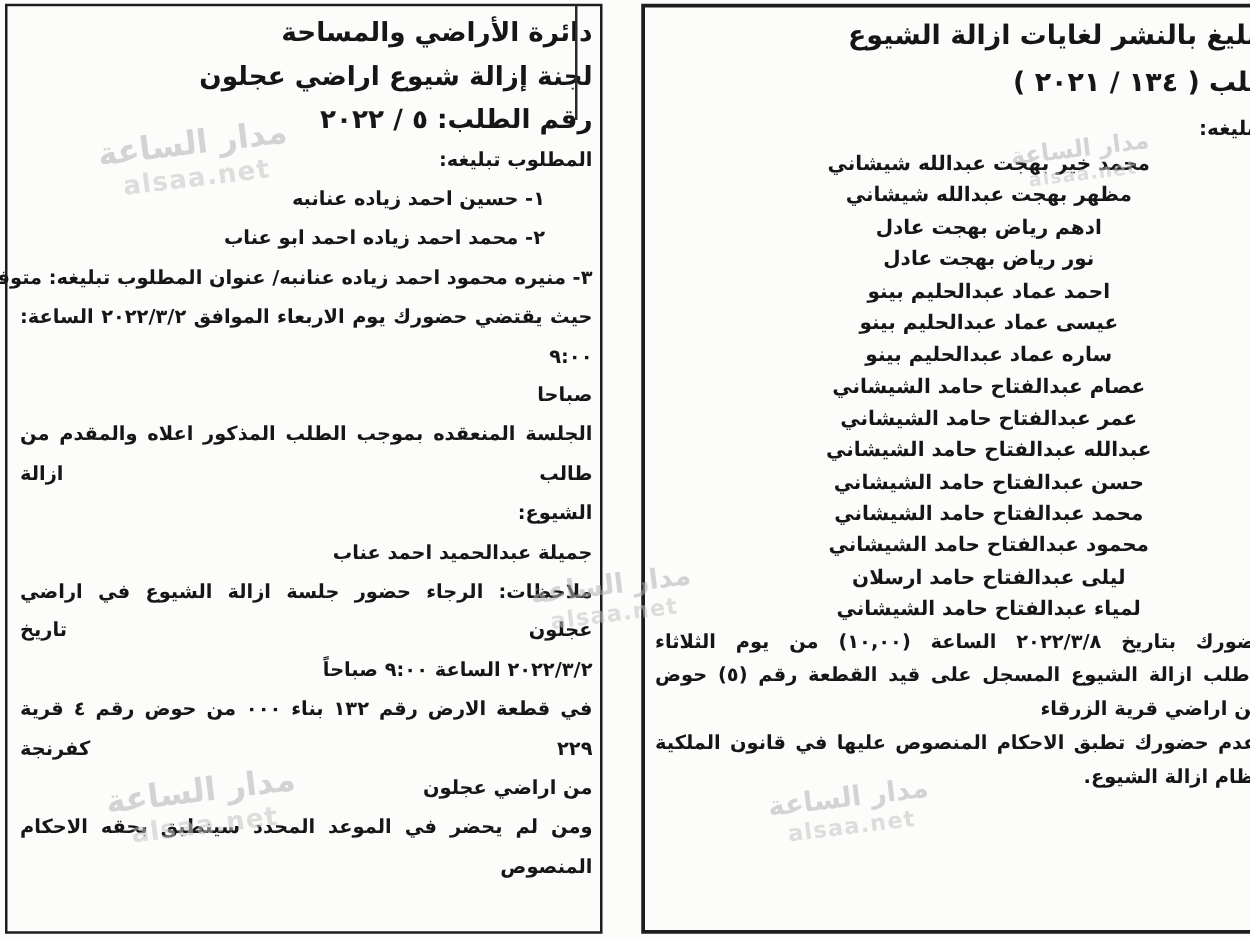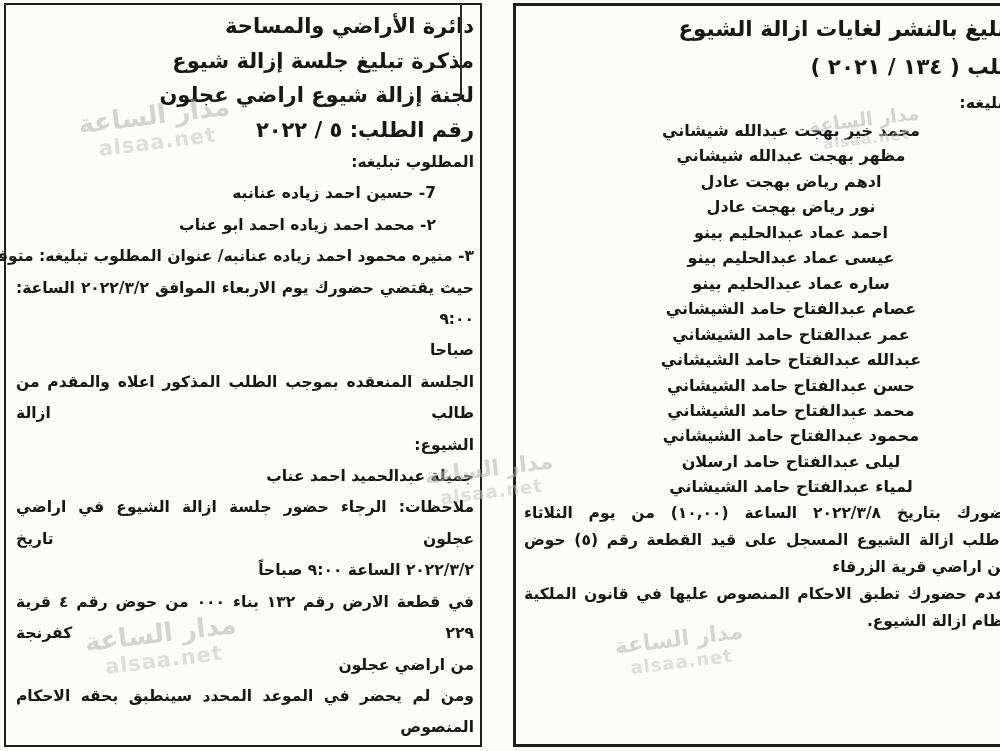--- a/index.html
+++ b/index.html
@@ -24,25 +24,24 @@
   .wm.md .ar{font-size:22px;} .wm.md .en{font-size:18px;}
   .artifact{position:absolute;left:460px;top:4px;width:2px;height:92px;background:#2b2b2b;}
 </style>
 </head>
 <body>
 
 <div class="page">
 
   <section class="notice left left-col" dir="rtl">
     <div class="hdr">دائرة الأراضي والمساحة</div>
-    <div class="hdr">مذكرة تبليغ جلسة إزالة شيوع</div>
     <div class="hdr">لجنة إزالة شيوع اراضي عجلون</div>
     <div class="hdr">رقم الطلب: ٥ / ٢٠٢٢</div>
     <div class="line rline">المطلوب تبليغه:</div>
-    <div class="line rline num-item">7- حسين احمد زياده عنانبه</div>
+    <div class="line rline num-item">١- حسين احمد زياده عنانبه</div>
     <div class="line rline num-item">٢- محمد احمد زياده احمد ابو عناب</div>
     <div class="line rline">٣- منيره محمود احمد زياده عنانبه/ عنوان المطلوب تبليغه: متوفي</div>
     <div class="line just">حيث يقتضي حضورك يوم الاربعاء الموافق ٢٠٢٢/٣/٢  الساعة: ٩:٠٠</div>
     <div class="line rline">صباحا</div>
     <div class="line just">الجلسة المنعقده بموجب الطلب المذكور اعلاه والمقدم من طالب ازالة</div>
     <div class="line rline">الشيوع:</div>
     <div class="line rline">جميلة عبدالحميد احمد عناب</div>
     <div class="line just">ملاحظات: الرجاء حضور جلسة ازالة الشيوع في اراضي عجلون تاريخ</div>
     <div class="line rline">٢٠٢٢/٣/٢ الساعة ٩:٠٠ صباحاً</div>
     <div class="line just">في قطعة الارض رقم ١٣٢ بناء ٠٠٠ من حوض رقم ٤ قرية ٢٢٩ كفرنجة</div>

